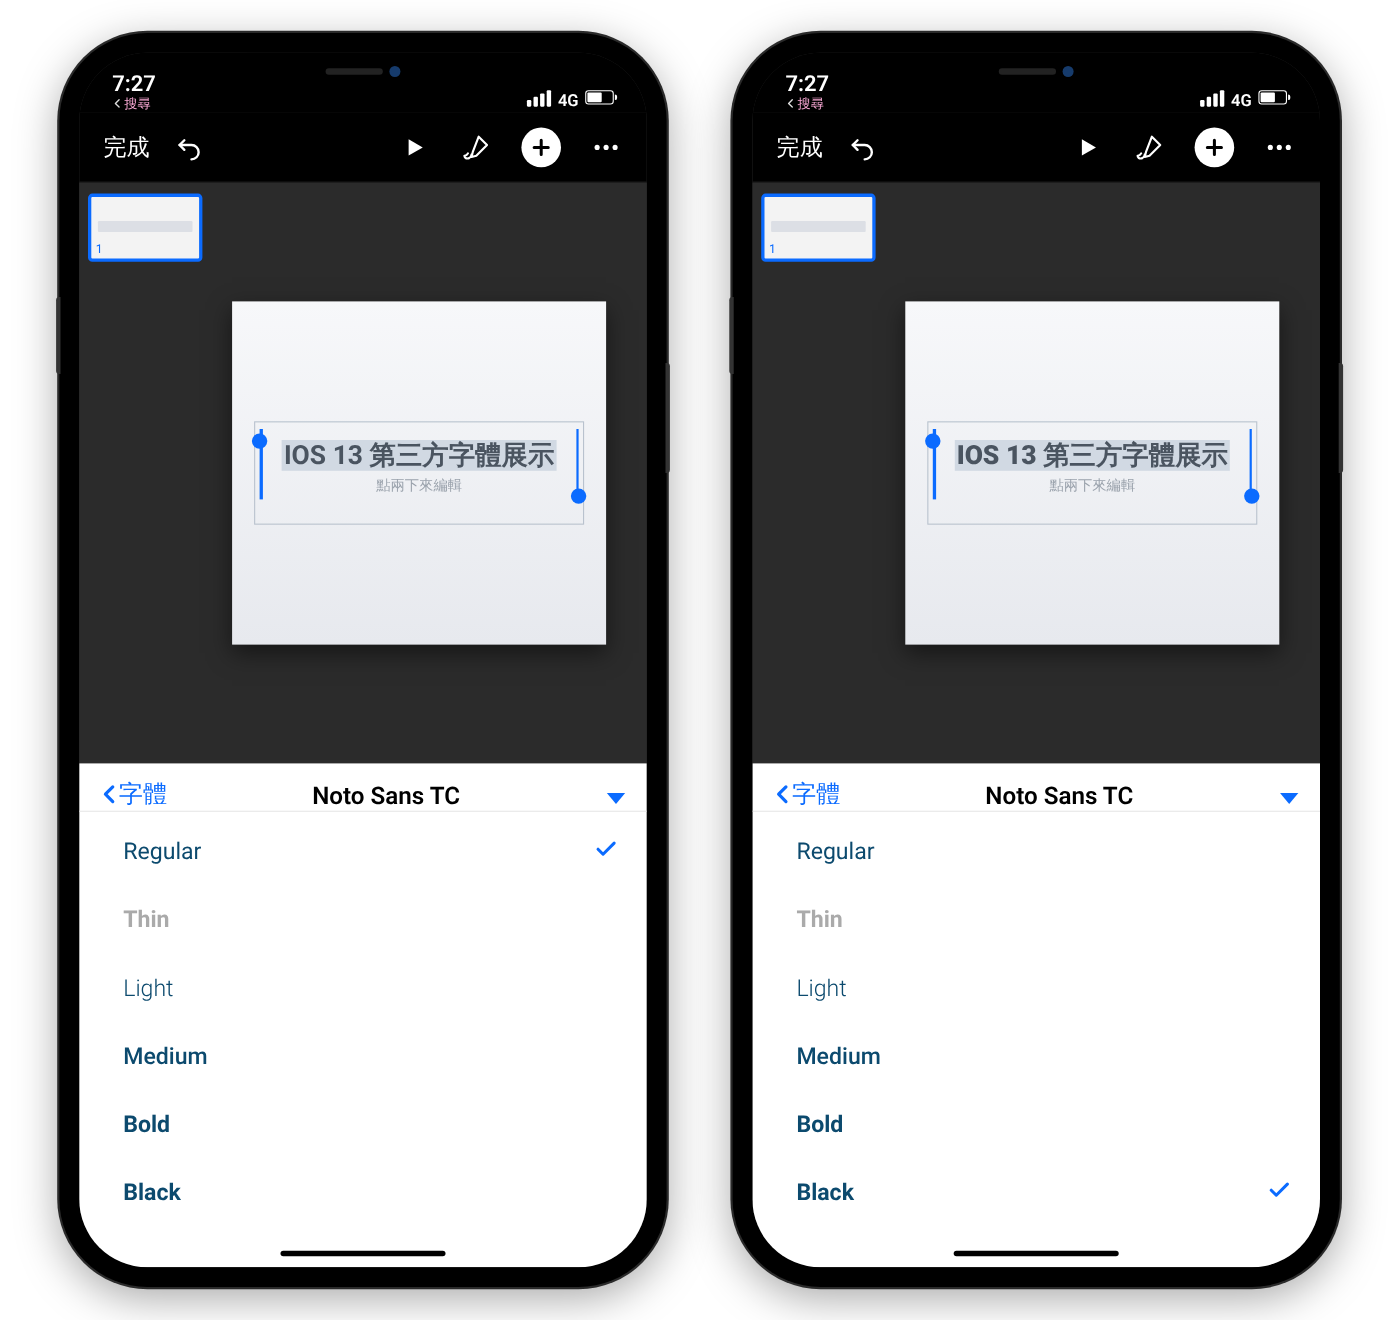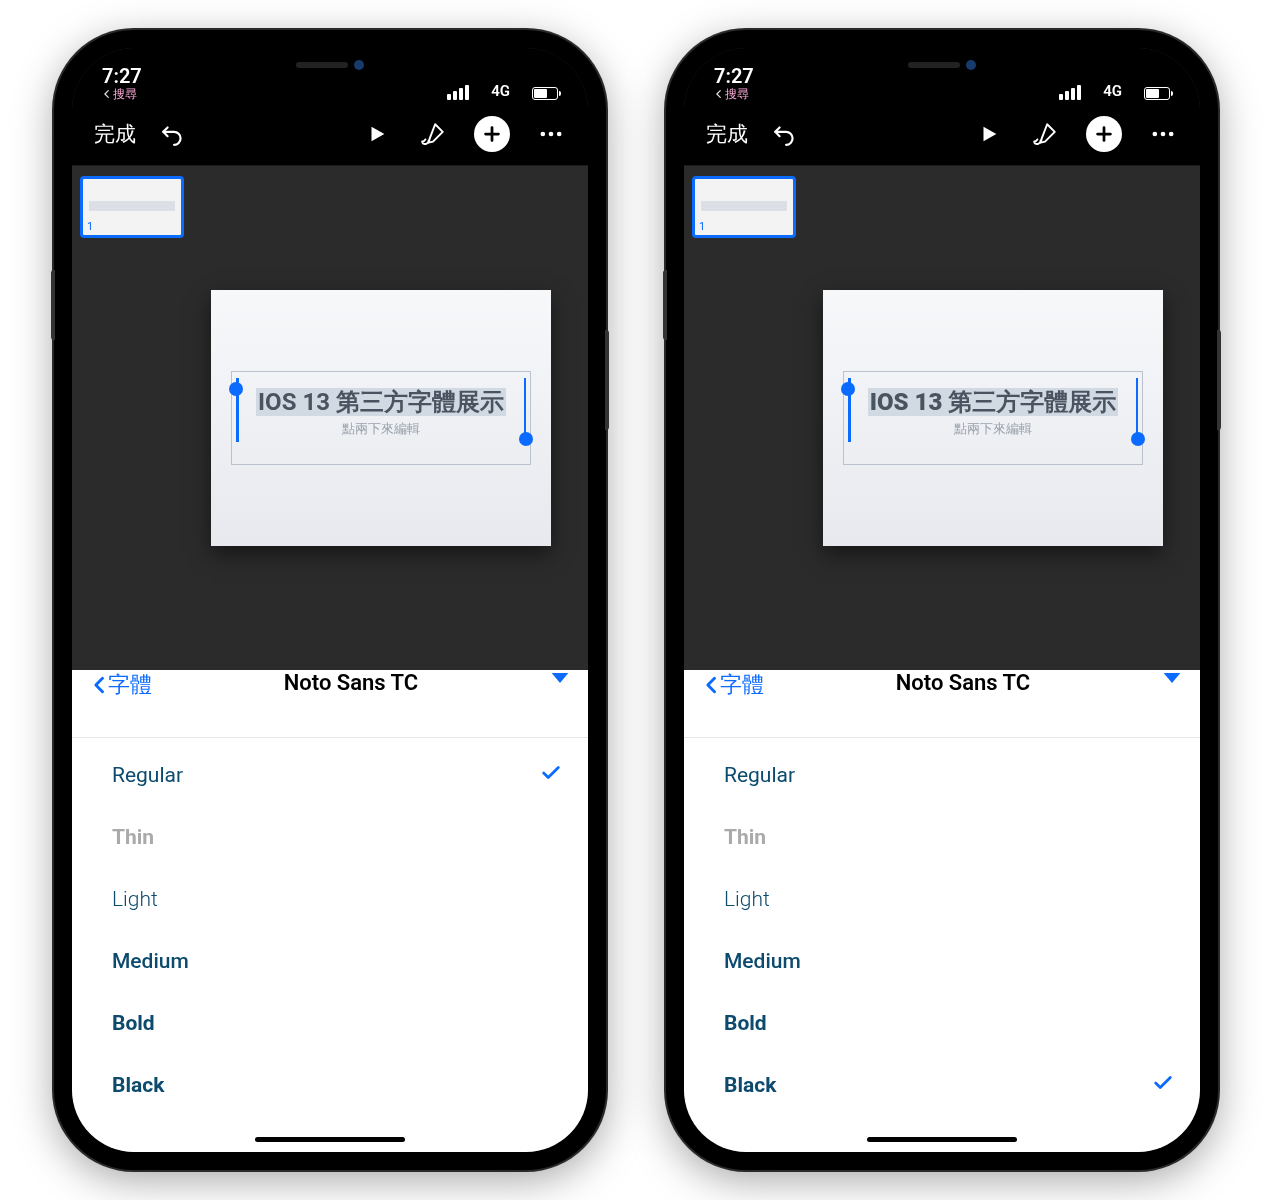--- a/index.html
+++ b/index.html
@@ -32,21 +32,21 @@
     width:210px;height:34px;background:#000;border-radius:0 0 22px 22px;z-index:20;
     display:flex;align-items:center;justify-content:center;
   }
   .notch .speaker{width:52px;height:6px;background:#222;border-radius:3px;margin-right:6px}
   .notch .cam{width:10px;height:10px;background:#163b6c;border-radius:50%}
 
   
   .statusbar{height:54px;display:flex;align-items:flex-end;justify-content:space-between;padding:0 30px 2px 30px;color:#fff;font-size:20px;font-weight:600;background:#000}
   .statusbar .left{display:flex;flex-direction:column;align-items:flex-start;line-height:1}
   .statusbar .back-app{font-size:12px;font-weight:400;color:#f9a8d4;display:flex;align-items:center;gap:1px;margin-top:2px}
-  .statusbar .right{display:flex;align-items:flex-end;gap:22px;font-size:15px}
+  .statusbar .right{display:flex;align-items:flex-start;gap:6px;font-size:15px}
   .sigbars{display:flex;align-items:flex-end;gap:2px}
   .sigbars span{width:4px;background:#fff;border-radius:1px}
   .sigbars span:nth-child(1){height:6px}
   .sigbars span:nth-child(2){height:9px}
   .sigbars span:nth-child(3){height:12px}
   .sigbars span:nth-child(4){height:15px}
   .battery{width:26px;height:13px;border:1.5px solid #fff;border-radius:3px;position:relative}
   .battery::after{content:"";position:absolute;right:-4px;top:3px;width:2px;height:5px;background:#fff;border-radius:0 2px 2px 0}
   .battery .fill{position:absolute;left:1px;top:1px;bottom:1px;width:55%;background:#fff;border-radius:1px}
 
@@ -59,34 +59,34 @@
   .plus-circle{width:36px;height:36px;border-radius:50%;background:#fff;display:flex;align-items:center;justify-content:center;color:#000}
   .plus-circle svg{stroke:#000}
 
   
   .editor{flex:1;background:var(--dark);display:flex}
   .thumbcol{width:120px;padding:10px 8px}
   .thumb{border:3px solid var(--blue);border-radius:4px;background:#f3f3f3;height:62px;position:relative}
   .thumb .mini{position:absolute;left:6px;right:6px;top:22px;height:10px;background:#dcdfe5;border-radius:1px}
   .thumb .num{position:absolute;left:4px;bottom:2px;font-size:11px;color:var(--blue)}
   .canvaswrap{flex:1;display:flex;align-items:center;justify-content:center;padding-right:18px}
-  .slide{width:340px;height:256px;background:linear-gradient(#f7f8fa,#e7e9ee);box-shadow:0 8px 20px rgba(0,0,0,.5);display:flex;flex-direction:column;align-items:center;justify-content:center;position:relative}
+  .slide{width:340px;height:312px;background:linear-gradient(#f7f8fa,#e7e9ee);box-shadow:0 8px 20px rgba(0,0,0,.5);display:flex;flex-direction:column;align-items:center;justify-content:center;position:relative}
   .title-box{position:relative;border:1px solid #b9c2ce;padding:14px 8px 26px 8px;width:300px;text-align:center}
   .title-text{font-size:24px;color:#4a5460;font-weight:700;background:#d1d9e3;padding:0 2px}
   .title-text.black{font-weight:900}
   .subtitle{font-size:13px;color:#9aa2ac;margin-top:2px}
   .handle{width:14px;height:14px;background:var(--blue);border-radius:50%;position:absolute}
   .handle.tl{left:-3px;top:10px}
   .handle.br{right:-3px;bottom:18px}
   .cursor-l{position:absolute;left:4px;top:6px;bottom:22px;width:2.5px;background:var(--blue)}
   .cursor-r{position:absolute;right:4px;top:6px;bottom:26px;width:2.5px;background:var(--blue)}
 
   
   .picker{background:#fff;padding-bottom:30px}
-  .picker-header{height:68px;display:flex;align-items:flex-start;justify-content:space-between;padding:0 18px;border-bottom:1px solid #e6e6e6}
+  .picker-header{height:44px;display:flex;align-items:flex-end;justify-content:space-between;padding:0 18px;border-bottom:1px solid #e6e6e6}
   .back-btn{display:flex;align-items:center;color:var(--blue);font-size:22px}
   .back-btn svg{margin-right:-2px}
   .picker-title{font-size:22px;font-weight:600;color:#000}
   .collapse-btn{color:var(--blue)}
   .weights{padding:6px 0}
   .weight-row{height:62px;display:flex;align-items:center;justify-content:space-between;padding:0 26px 0 40px;font-size:21px;color:#0c4a6e}
   .weight-row .check{color:var(--blue);font-size:22px;display:none}
   .weight-row.selected .check{display:block}
   .w-thin{font-weight:700;color:#aaa}
   .w-light{font-weight:300}

